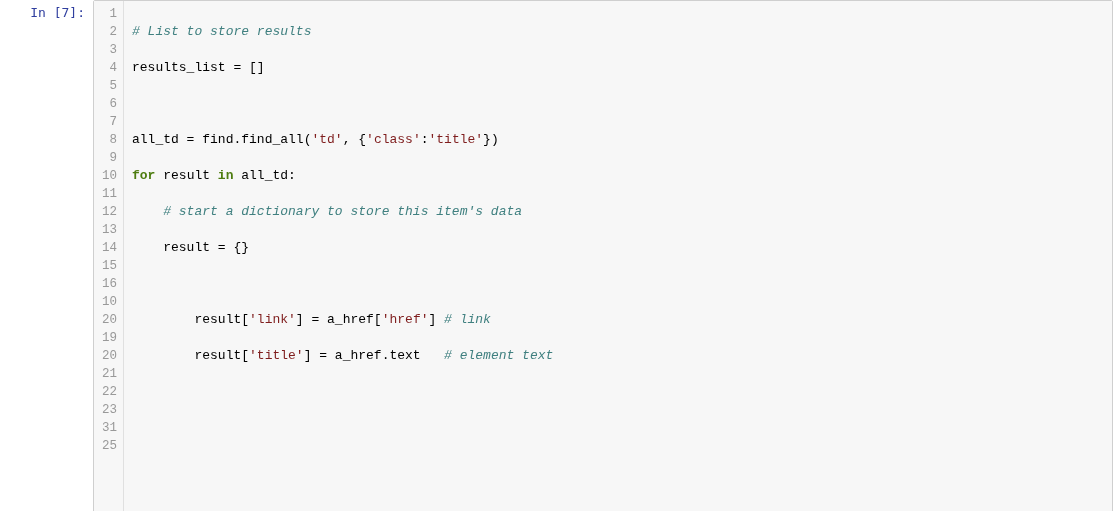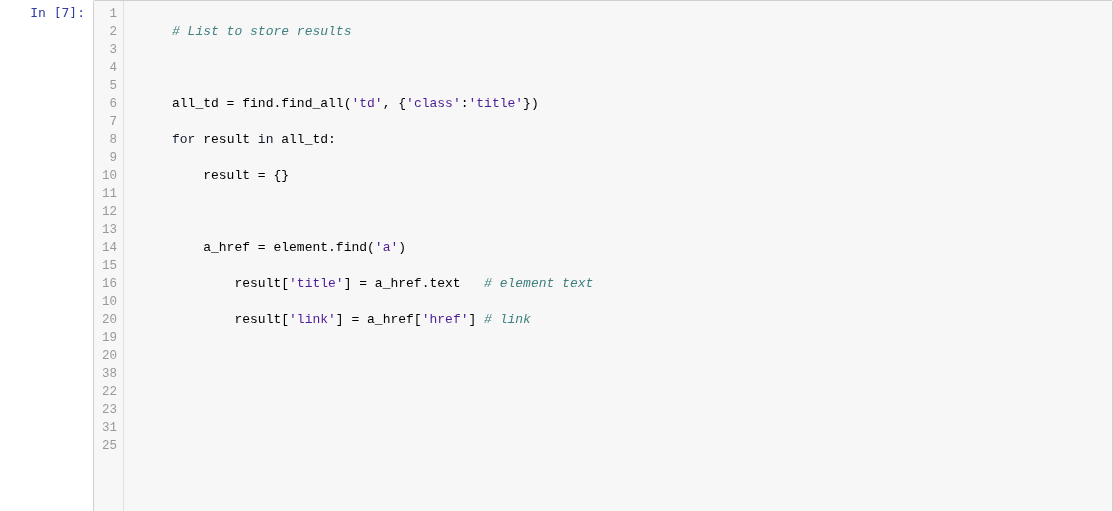--- a/index.html
+++ b/index.html
@@ -44,24 +44,24 @@
   }
   .gutter div { height: 18px; }
   .code {
     flex: 1;
     padding: 4px 8px;
     background: #f7f7f7;
     line-height: 18px;
     white-space: pre;
     overflow-x: auto;
   }
-  .code-line { height: 18px; margin-left: 40px; }
+  .code-line { height: 18px; }
   .c-comment { color: #408080; font-style: italic; }
-  .c-keyword { color: #0f172a; font-weight: normal; }
-  .c-string  { color: #4c1d95; }
+  .c-keyword { color: #4d7c0f; font-weight: bold; }
+  .c-string  { color: #7f1d1d; }
 </style>
 </head>
 <body>
 
 <div class="cell">
   <div class="prompt in">In [7]:</div>
   <div class="input-area">
     <div class="gutter">
       <div>1</div>
       <div>2</div>
@@ -76,36 +76,37 @@
       <div>11</div>
       <div>12</div>
       <div>13</div>
       <div>14</div>
       <div>15</div>
       <div>16</div>
       <div>10</div>
       <div>20</div>
       <div>19</div>
       <div>20</div>
-      <div>38</div>
+      <div>21</div>
       <div>22</div>
       <div>23</div>
       <div>31</div>
       <div>25</div>
     </div>
     <div class="code">
 <div class="code-line"><span class="c-comment"># List to store results</span></div>
+<div class="code-line"><span>results_list</span><span> = []</span></div>
 <div class="code-line"></div>
 <div class="code-line"><span>all_td = find.find_all(</span><span class="c-string">'td'</span><span>, {</span><span class="c-string">'class'</span><span>:</span><span class="c-string">'title'</span><span>})</span></div>
 <div class="code-line"><span class="c-keyword">for</span><span> result </span><span class="c-keyword">in</span><span> all_td:</span></div>
+<div class="code-line"><span class="c-comment">    # start a dictionary to store this item's data</span></div>
 <div class="code-line"><span>    result = {}</span></div>
 <div class="code-line"></div>
-<div class="code-line"><span>    a_href = element.find(</span><span class="c-string">'a'</span><span>)</span></div>
+<div class="code-line"><span>        result[</span><span class="c-string">'link'</span><span>] = a_href[</span><span class="c-string">'href'</span><span>] </span><span class="c-comment"># link</span></div>
 <div class="code-line"><span>        result[</span><span class="c-string">'title'</span><span>] = a_href.text   </span><span class="c-comment"># element text</span></div>
-<div class="code-line"><span>        result[</span><span class="c-string">'link'</span><span>] = a_href[</span><span class="c-string">'href'</span><span>] </span><span class="c-comment"># link</span></div>
 
 
 
 
 
 
 
 
 
 

